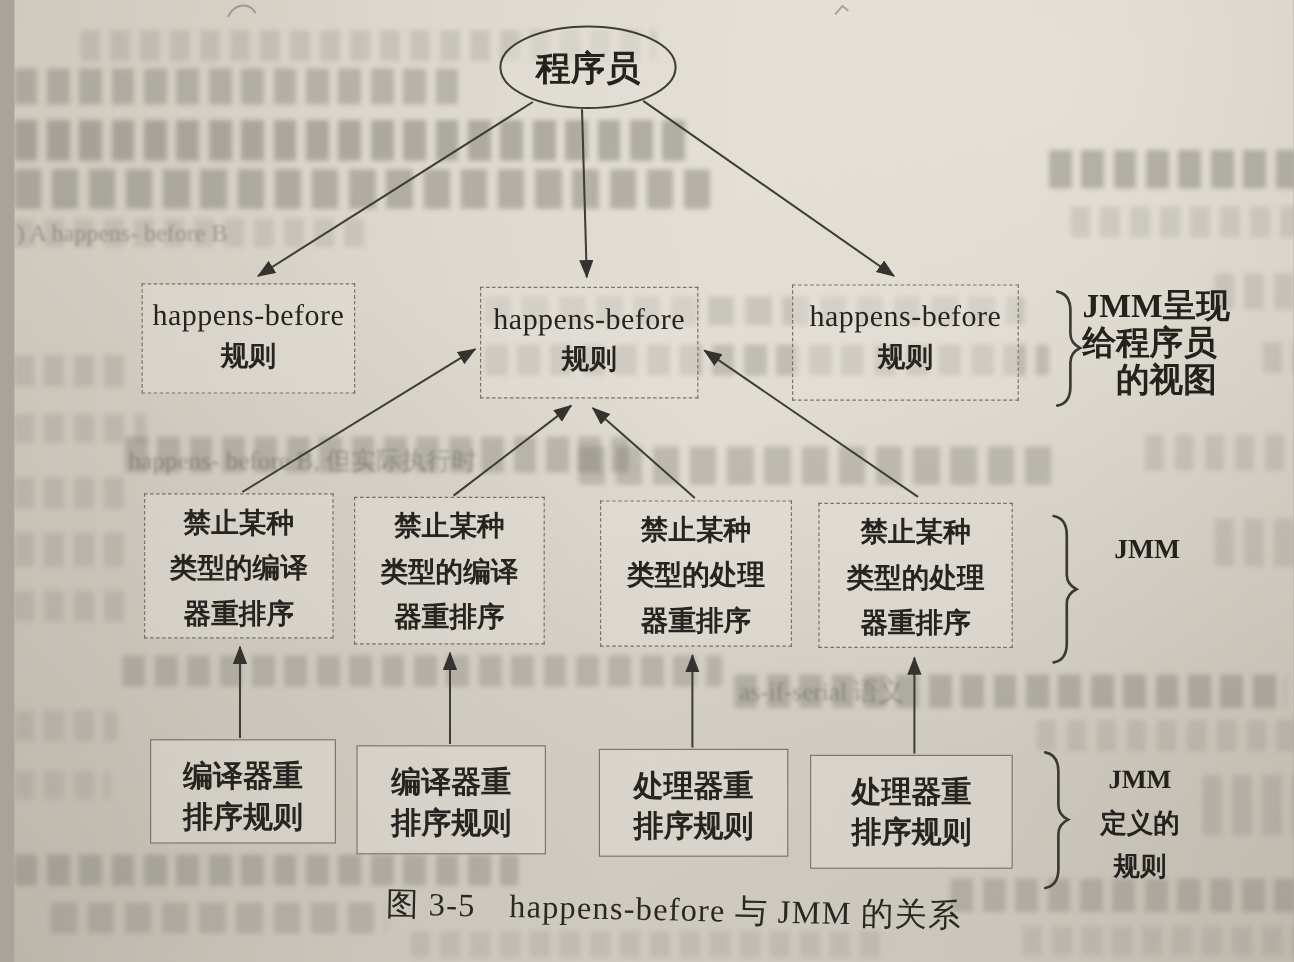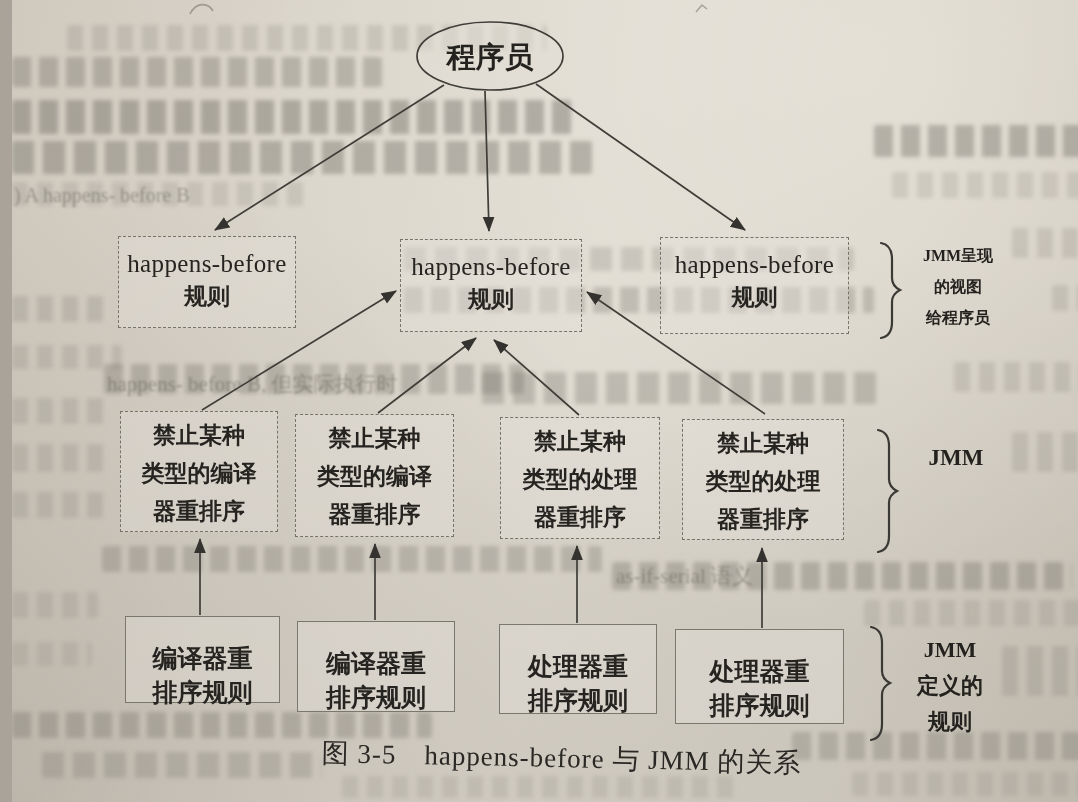--- a/index.html
+++ b/index.html
@@ -22,21 +22,21 @@
         font-family:"Liberation Serif","DejaVu Serif",serif;}
   
   .box{position:absolute;border:1px dashed #767369;background:rgba(229,225,216,.42);
        text-align:center;color:#262420;box-sizing:border-box;}
   .hb-line1{font-size:25px;letter-spacing:.4px;line-height:34px;padding-top:10px;text-align:center;}
   .hb-line2{font-size:23px;font-weight:bold;line-height:32px;}
   .mbox div{font-size:23px;font-weight:bold;line-height:38px;}
   .mbox{padding-top:5px;}
   .bbox{border:1px solid #7a776d;}
   .bbox div{font-size:25px;font-weight:bold;line-height:34px;}
-  .bbox{padding-top:25px;}
+  .bbox{padding-top:14px;}
   .blabel{position:absolute;text-align:center;color:#24221e;font-weight:bold;}
   .blabel div{white-space:nowrap;}
   .ell-label{position:absolute;left:413px;top:38px;width:130px;text-align:center;
              font-size:29px;font-weight:bold;color:#24221e;}
   .caption{position:absolute;left:310px;top:735px;font-size:27px;color:#2a2824;
            letter-spacing:1px;transform:rotate(1.2deg);transform-origin:left top;white-space:nowrap;}
   svg{position:absolute;left:0;top:0;}
 </style>
 </head>
 <body>
@@ -120,24 +120,24 @@
     <div class="hb-line2">规则</div>
   </div>
   <div class="box" style="left:388px;top:239px;width:182px;height:93px;">
     <div class="hb-line1">happens-before</div>
     <div class="hb-line2">规则</div>
   </div>
   <div class="box" style="left:648px;top:237px;width:189px;height:97px;">
     <div class="hb-line1">happens-before</div>
     <div class="hb-line2">规则</div>
   </div>
-  <div class="blabel" style="left:890px;top:240px;width:112px;font-size:16px;line-height:31px;">
+  <div class="blabel" style="left:890px;top:240px;width:112px;font-size:28px;line-height:31px;text-align:right;">
     <div>JMM呈现</div>
+    <div>给程序员</div>
     <div>的视图</div>
-    <div>给程序员</div>
   </div>
 
   <div class="box mbox" style="left:108px;top:411px;width:158px;height:121px;">
     <div>禁止某种</div>
     <div>类型的编译</div>
     <div>器重排序</div>
   </div>
   <div class="box mbox" style="left:283px;top:414px;width:159px;height:123px;">
     <div>禁止某种</div>
     <div>类型的编译</div>

